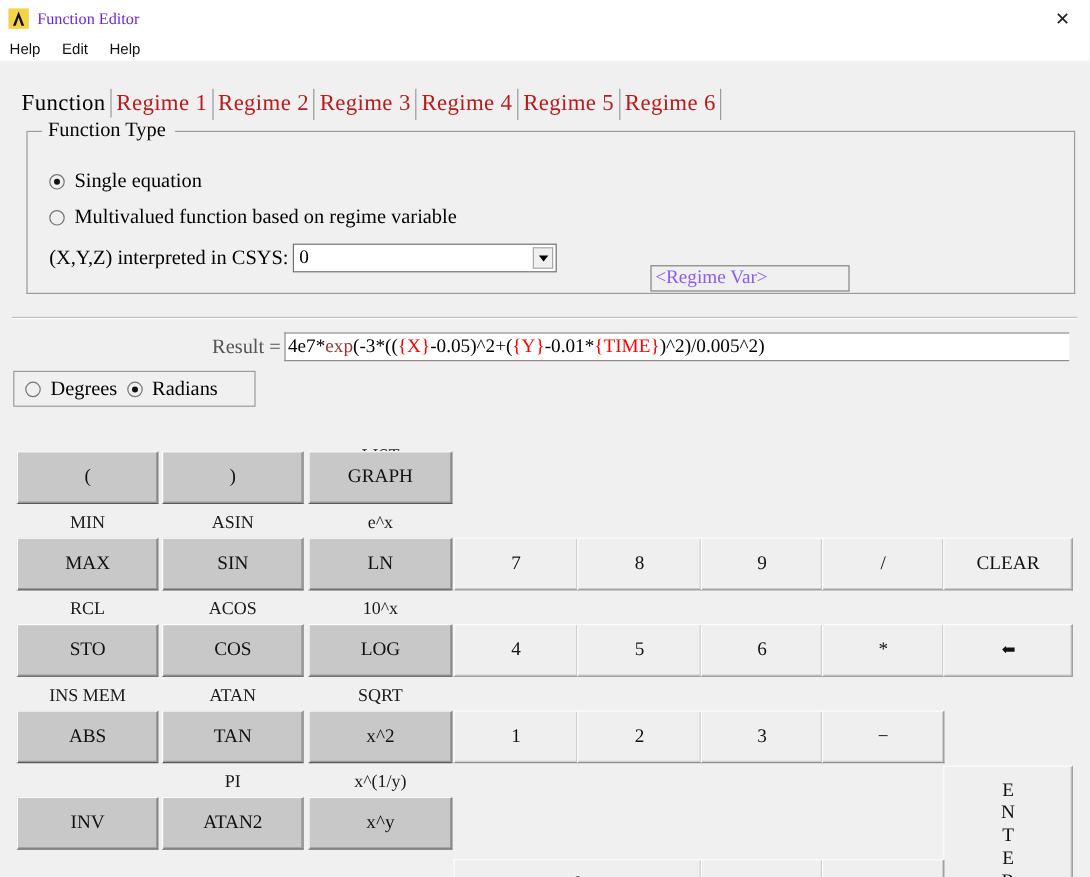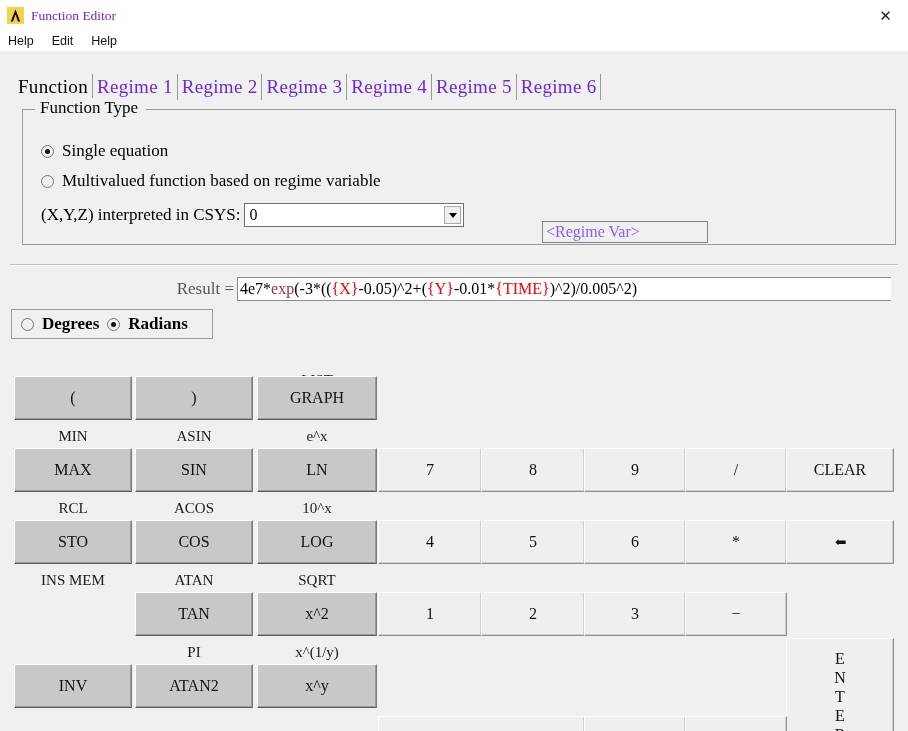--- a/index.html
+++ b/index.html
@@ -88,21 +88,21 @@
     left: 14px;
     top: 19px;
     display: flex;
     align-items: flex-end;
     height: 30px;
   }
   .tab {
     font-size: 19px;
     line-height: 26px;
     padding: 0 4px 0 4px;
-    color: #6d28d9;
+    color: #b91c1c;
     border-right: 1px solid #9a9a9a;
     cursor: pointer;
     white-space: nowrap;
     letter-spacing: 0.3px;
   }
   .tab.active {
     color: #000000;
     font-weight: normal;
   }
 
@@ -282,21 +282,20 @@
     position: absolute;
     left: 11px;
     top: 258px;
     width: 202px;
     height: 30px;
     border: 1px solid #9b9b9b;
     background: #f0f0f0;
     box-sizing: border-box;
     display: flex;
     align-items: center;
-    font-weight: bold;
   }
   #angle-group .radio-row {
     position: static;
     margin-left: 8px;
   }
   #angle-group .radio-row:first-child { margin-left: 9px; }
 
   
   #keypad { position: absolute; left: 0; top: 0; width: 908px; height: 680px; }
 
@@ -462,20 +461,21 @@
     <div class="btn btn-fn" style="left:257px; top:325px; width:120px; height:44px;">GRAPH</div>
 
     <div class="btn btn-fn" style="left:14px;  top:397px; width:118px; height:44px;">MAX</div>
     <div class="btn btn-fn" style="left:135px; top:397px; width:118px; height:44px;">SIN</div>
     <div class="btn btn-fn" style="left:257px; top:397px; width:120px; height:44px;">LN</div>
 
     <div class="btn btn-fn" style="left:14px;  top:469px; width:118px; height:44px;">STO</div>
     <div class="btn btn-fn" style="left:135px; top:469px; width:118px; height:44px;">COS</div>
     <div class="btn btn-fn" style="left:257px; top:469px; width:120px; height:44px;">LOG</div>
 
+    <div class="btn btn-fn" style="left:14px;  top:541px; width:118px; height:44px;">ABS</div>
     <div class="btn btn-fn" style="left:135px; top:541px; width:118px; height:44px;">TAN</div>
     <div class="btn btn-fn" style="left:257px; top:541px; width:120px; height:44px;">x^2</div>
 
     <div class="btn btn-fn" style="left:14px;  top:613px; width:118px; height:44px;">INV</div>
     <div class="btn btn-fn" style="left:135px; top:613px; width:118px; height:44px;">ATAN2</div>
     <div class="btn btn-fn" style="left:257px; top:613px; width:120px; height:44px;">x^y</div>
 
 
     <div class="btn btn-num" style="left:378px; top:397px; width:104px; height:44px;">7</div>
     <div class="btn btn-num" style="left:481px; top:397px; width:104px; height:44px;">8</div>

